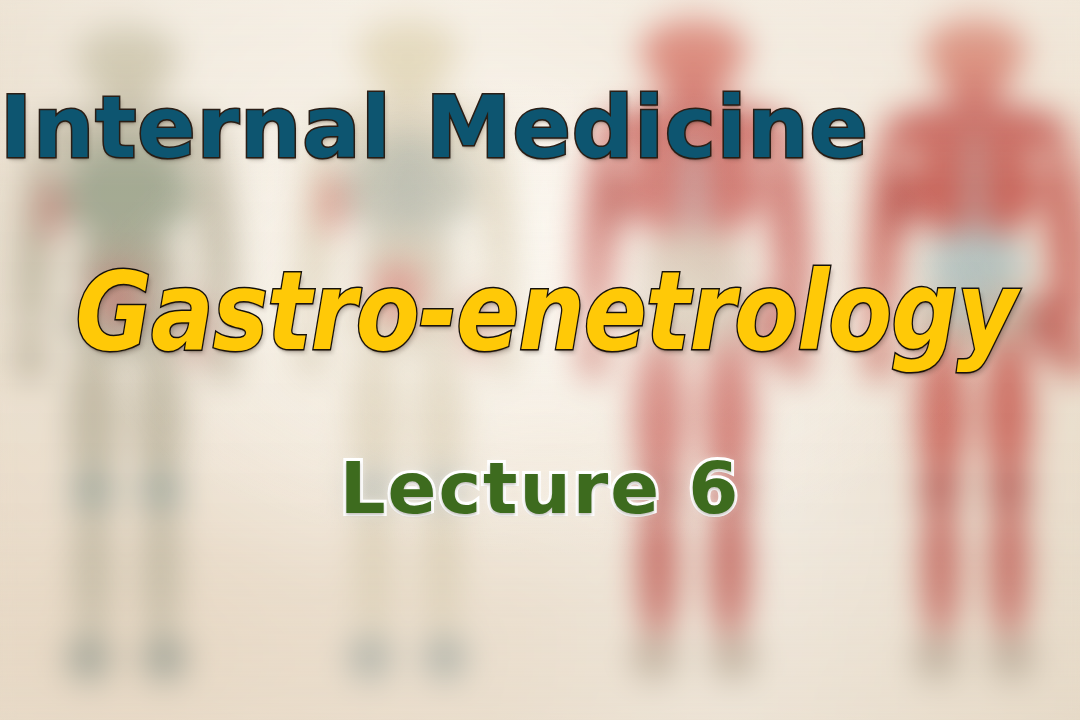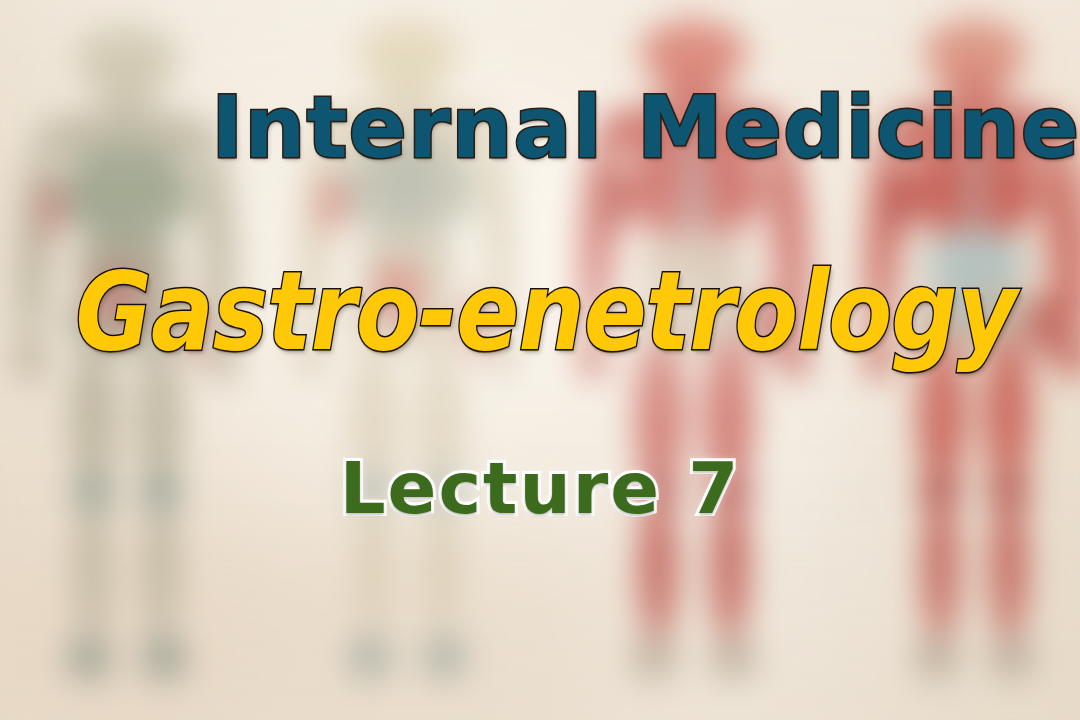--- a/index.html
+++ b/index.html
@@ -164,32 +164,31 @@
   .line {
     white-space: nowrap;
     line-height: 1;
   }
 
   
   #line-title {
     position: absolute;
     top: 84px;
     left: 0; right: 0;
-    text-align: right;
+    text-align: left;
     font-family: "DejaVu Sans", sans-serif;
     font-weight: bold;
     font-size: 86px;
     letter-spacing: 1px;
     color: #0d5570;
     -webkit-text-stroke: 3px #2c2018;
     paint-order: stroke fill;
     text-shadow:
       0 2px 2px rgba(40,28,18,0.40),
       2px 3px 4px rgba(40,28,18,0.22);
-    padding-left: 32px;
   }
   #line-title .word-gap { display: inline-block; width: 34px; }
 
   
   #line-subject {
     position: absolute;
     top: 258px;
     left: 0; right: 0;
     text-align: center;
     font-family: "DejaVu Sans", sans-serif;
@@ -339,17 +338,17 @@
     <div class="bg-soften"></div>
     <div class="bg-haze"></div>
   </div>
 
   <div class="text-layer">
 
     <div class="line" id="line-title"><span>Internal</span><span class="word-gap"></span><span>Medicine</span></div>
 
     <div class="line" id="line-subject">Gastro-enetrology</div>
 
-    <div class="line" id="line-lecture">Lecture 7</div>
+    <div class="line" id="line-lecture">Lecture 6</div>
 
   </div>
 
 </div>
 
 </body></html>

